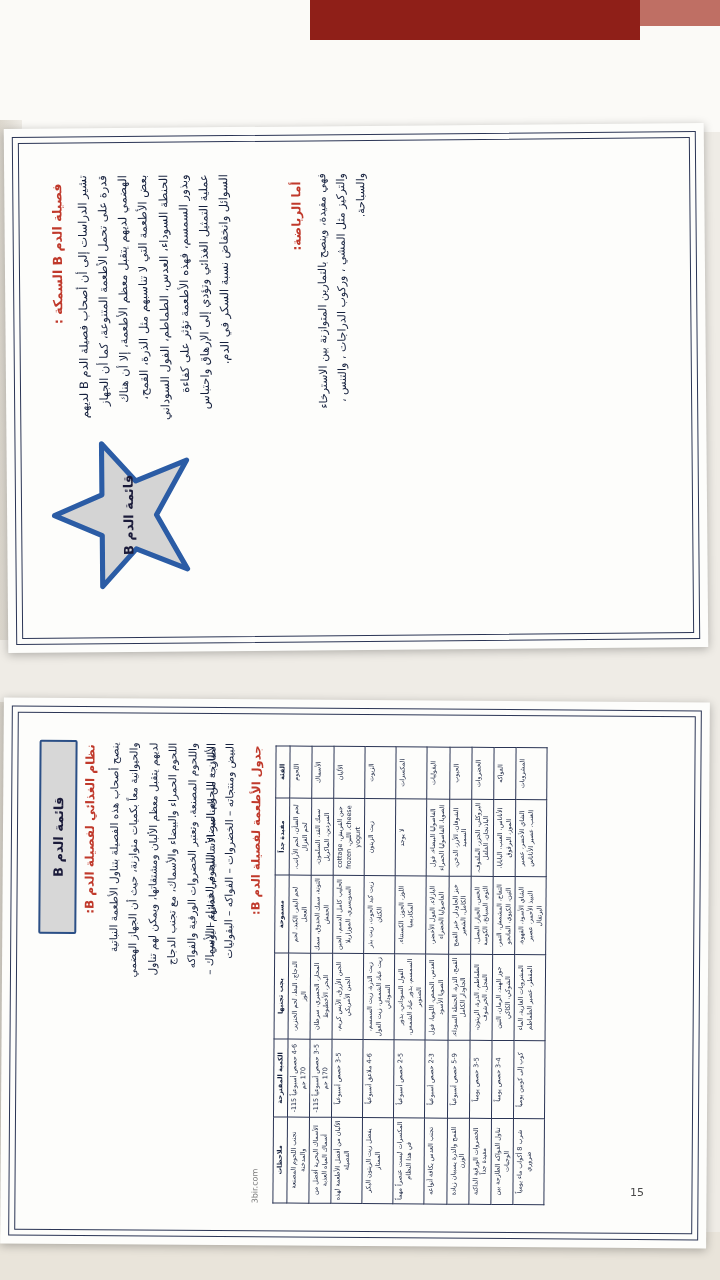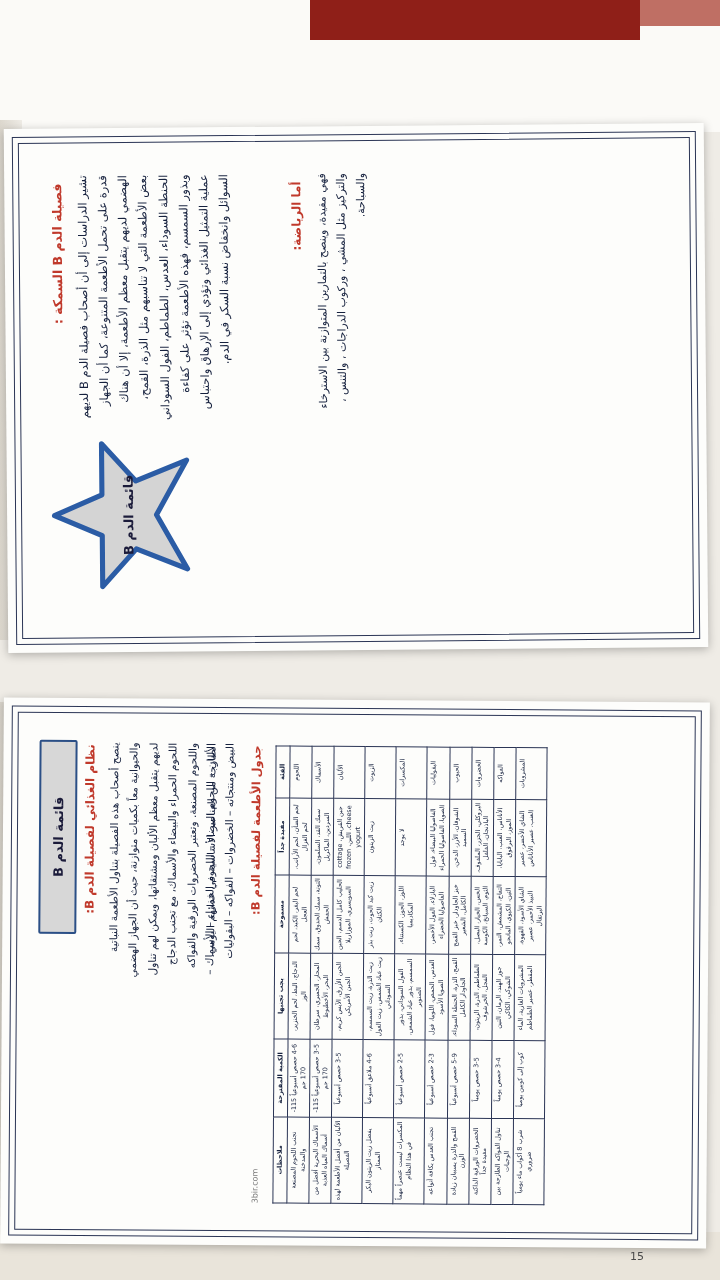--- a/index.html
+++ b/index.html
@@ -384,15 +384,15 @@
               </tr>
             </tbody>
         </table>
 
         <div class="watermark" style="left:18px; top:228px;">3bir.com</div>
 
       </div>
     </div>
   </div>
 
-  <div class="pagenum" style="left:630px; top:1250px;">15</div>
+  <div class="pagenum" style="left:630px; top:1186px;">15</div>
 
 </div>
 
 </body></html>

